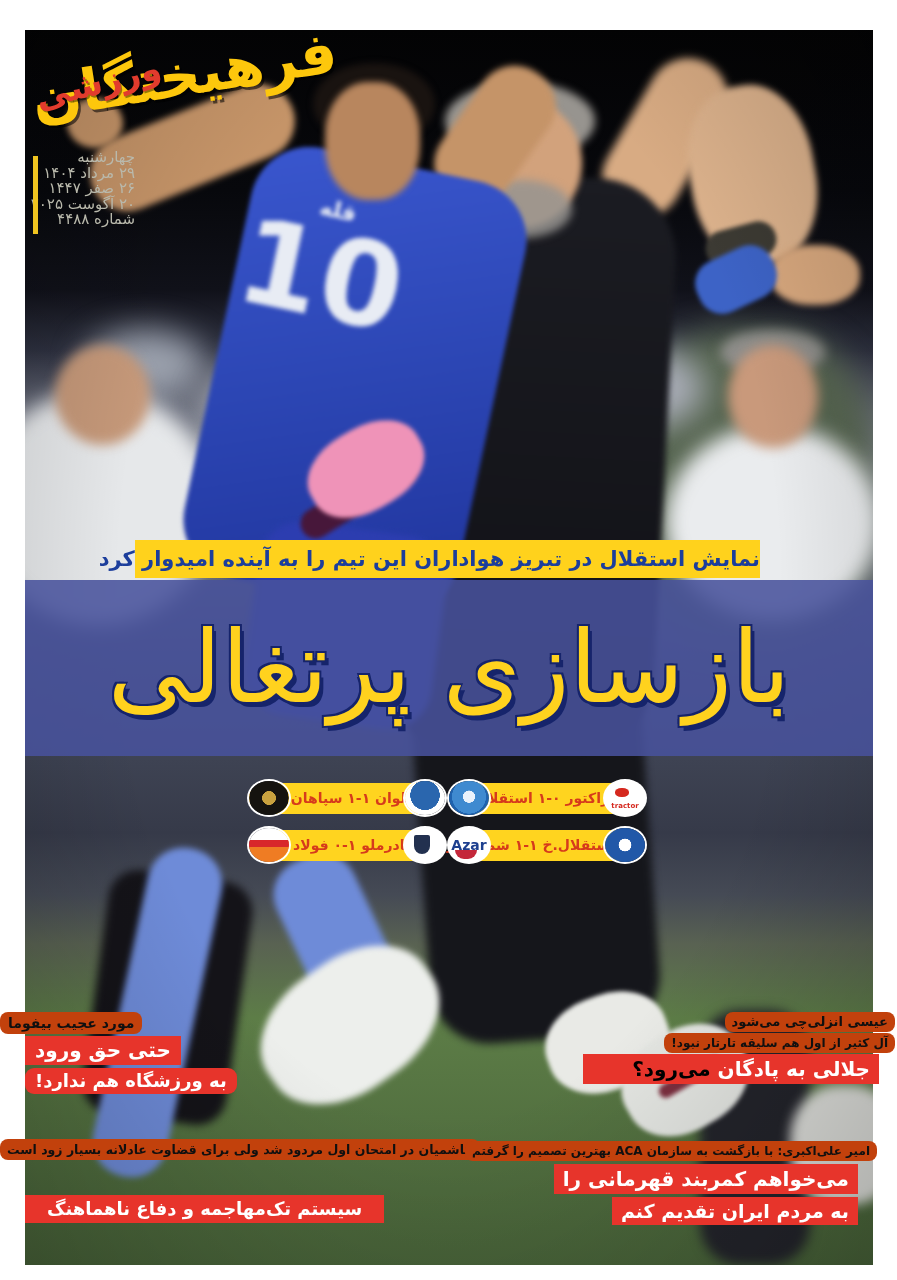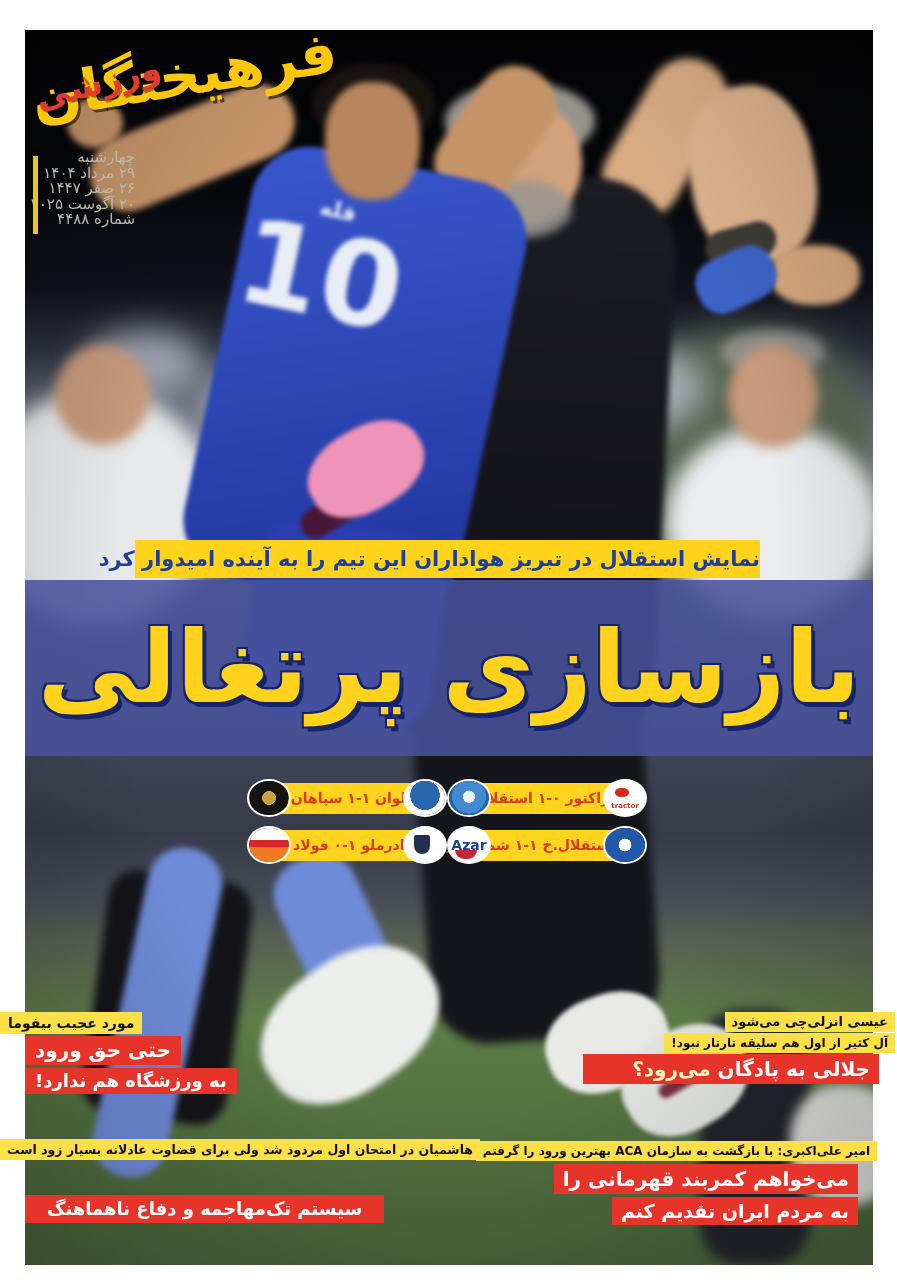--- a/index.html
+++ b/index.html
@@ -60,48 +60,48 @@
   .masthead-sub { position:absolute; left:4px; top:48px; font-size:34px; font-weight:bold; color:#e23b2d; transform:rotate(-14deg); z-index:7; text-shadow:1px 2px 0 rgba(0,0,0,0.4); }
   .dateline { position:absolute; left:33px; top:150px; width:102px; z-index:6; }
   .date-bar { position:absolute; left:0; top:6px; width:5px; height:78px; background:#f0c420; }
   .date-lines { margin-right:0; margin-left:0; padding-right:0; padding-left:16px; }
   .date-line { direction:rtl; text-align:right; font-size:15px; line-height:15.5px; color:#b9b9ac; white-space:nowrap; }
 
   
   .kicker { position:absolute; left:135px; top:540px; width:625px; height:38px; background:#ffd21c; z-index:5; direction:rtl; text-align:center; }
   .kicker span { font-size:21px; line-height:38px; font-weight:bold; color:#1c3e9c; white-space:nowrap; }
   .headline-band { position:absolute; left:25px; top:580px; width:848px; height:176px; background:rgba(72,82,156,0.88); z-index:5; text-align:center; direction:rtl; }
-  .headline { font-size:100px; line-height:176px; font-weight:bold; color:#ffd21e; white-space:nowrap;
+  .headline { font-size:100px; line-height:176px; font-weight:normal; color:#ffd21e; white-space:nowrap;
     text-shadow:4px 5px 0 #16246b, -2px 2px 0 #16246b, 2px -2px 0 #16246b, -2px -2px 0 #16246b; }
 
   
   .pill { position:absolute; height:31px; width:188px; background:#ffd41f; border-radius:16px; z-index:6; }
   .pill-text { direction:rtl; text-align:right; font-size:14px; font-weight:bold; color:#d63a1c; line-height:31px; white-space:nowrap; padding:0 26px; }
   .logo { position:absolute; top:-2px; width:40px; height:34px; border-radius:50%; background:#fff; box-shadow:0 0 0 2px #ffffff; overflow:hidden; }
   .logo.first { right:-4px; } .logo.second { left:-4px; }
   .logo-esteghlal { background:radial-gradient(circle at 50% 46%, #eaf2fb 0 22%, #3f8ad0 23% 62%, #1f62ae 63% 100%); }
   .logo-esteghlal-khz { background:radial-gradient(circle at 50% 50%, #ffffff 0 24%, #2158a8 25% 100%); }
   .logo-sepahan { background:radial-gradient(circle, #c9a23f 0 26%, #15130f 27% 74%, #c9a23f 75% 86%, #15130f 87% 100%); }
   .logo-malavan { background:radial-gradient(circle at 50% 42%, #2a66ae 0 52%, #ffffff 53% 100%); }
   .logo-foolad { background:linear-gradient(180deg, #ffffff 0 34%, #d8272b 35% 56%, #ef7c23 57% 100%); }
   .logo-tractor .logo-word { position:absolute; bottom:5px; width:100%; text-align:center; color:#d5281e; font-size:7px; font-weight:bold; line-height:8px; }
   .logo-tractor .logo-mark { position:absolute; top:7px; left:10px; width:14px; height:9px; background:#d5281e; border-radius:45%; }
   .logo-shams .logo-word { position:absolute; top:9px; width:100%; text-align:center; color:#1d3f8f; font-size:14px; font-weight:bold; }
   .logo-shams .logo-ribbon { position:absolute; bottom:3px; left:6px; width:22px; height:9px; background:#c4273a; border-radius:0 0 10px 10px; }
   .logo-chadormalu .logo-shield { position:absolute; top:7px; left:9px; width:16px; height:19px; background:#22304f; border-radius:2px 2px 8px 8px; }
 
   
   .chip { position:absolute; z-index:6; direction:rtl; white-space:nowrap; font-weight:bold; }
-  .chip-white { background:#fde047; color:#101010; }
+  .chip-white { background:#c2410c; color:#101010;border-radius:8px; }
   .chip-red { background:#e7342b; color:#ffffff; }
-  .yellow-part { color:#fef9c3;margin-left:40px; }
+  .yellow-part { color:#000000;margin-left:40px; }
 
   .bif-tag   { left:0;  top:1012px; font-size:14px; line-height:22px; padding:0 8px; }
   .bif-l1    { left:25px; top:1036px; font-size:20px; line-height:29px; padding:0 10px; }
-  .bif-l2    { left:25px; top:1068px; font-size:18px; line-height:26px; padding:0 10px; }
+  .bif-l2    { left:25px; top:1068px; font-size:18px; line-height:26px; padding:0 10px;border-radius:9px; }
 
   .jal-tag1  { right:2px; top:1012px; font-size:13px; line-height:20px; padding:0 7px; }
   .jal-tag2  { right:2px; top:1033px; font-size:12px; line-height:20px; padding:0 7px; }
   .jal-red   { right:18px; top:1054px; font-size:20px; line-height:30px; padding:0 9px; }
 
   .hash-tag  { left:0; top:1139px; font-size:12.5px; line-height:21px; padding:0 7px; }
   .hash-l1   { left:27px; top:1163px; width:232px; text-align:right; font-size:20px; line-height:29px; padding:0 9px; }
   .hash-l2   { left:25px; top:1195px; font-size:18px; line-height:28px; padding:0 22px; }
 
   .ali-tag   { right:20px; top:1141px; font-size:12px; line-height:20px; padding:0 7px; }
@@ -221,17 +221,17 @@
   <div class="chip chip-white jal-tag1">عیسی انزلی‌چی می‌شود</div>
   <div class="chip chip-white jal-tag2">آل کثیر از اول هم سلیقه تارتار نبود!</div>
   <div class="chip chip-red jal-red">
     <span>جلالی به پادگان</span>
     <span class="yellow-part">می‌رود؟</span>
   </div>
 
   <div class="chip chip-white hash-tag">هاشمیان در امتحان اول مردود شد ولی برای قضاوت عادلانه بسیار زود است</div>
   <div class="chip chip-red hash-l2">سیستم تک‌مهاجمه و دفاع ناهماهنگ</div>
 
-  <div class="chip chip-white ali-tag">امیر علی‌اکبری: با بازگشت به سازمان ACA بهترین ورود را گرفتم</div>
+  <div class="chip chip-white ali-tag">امیر علی‌اکبری: با بازگشت به سازمان ACA بهترین تصمیم را گرفتم</div>
   <div class="chip chip-red ali-l1">می‌خواهم کمربند قهرمانی را</div>
   <div class="chip chip-red ali-l2">به مردم ایران تقدیم کنم</div>
 
 </div>
 
 </body></html>

